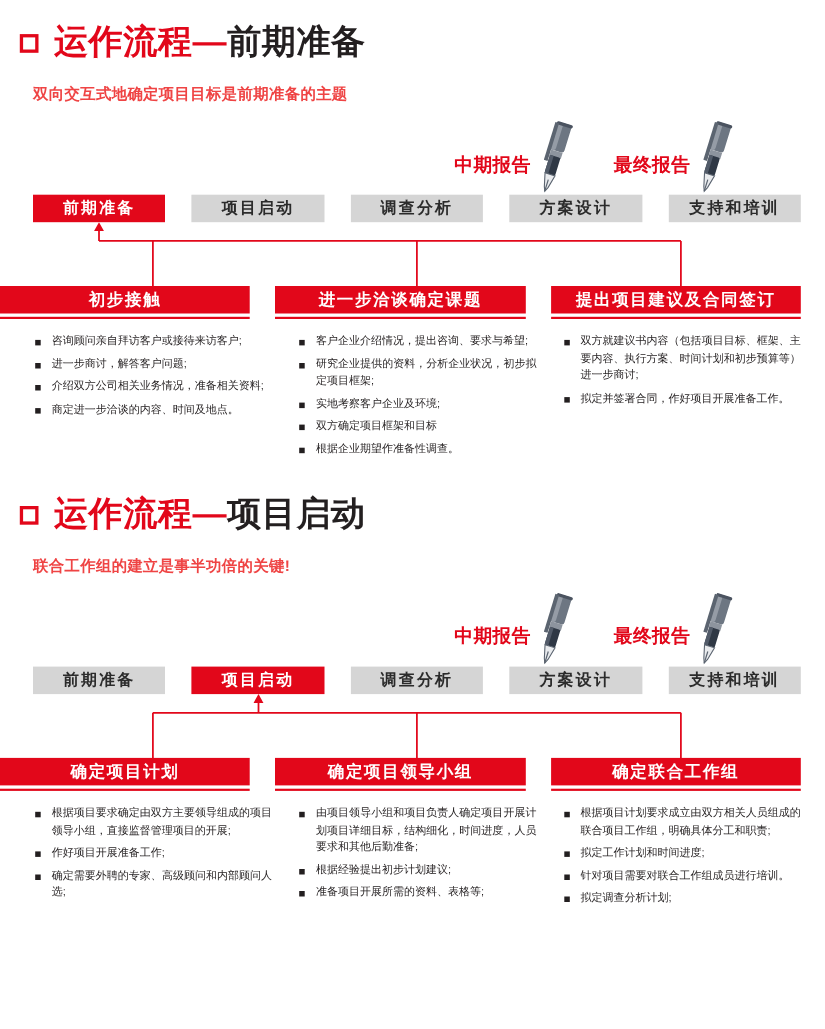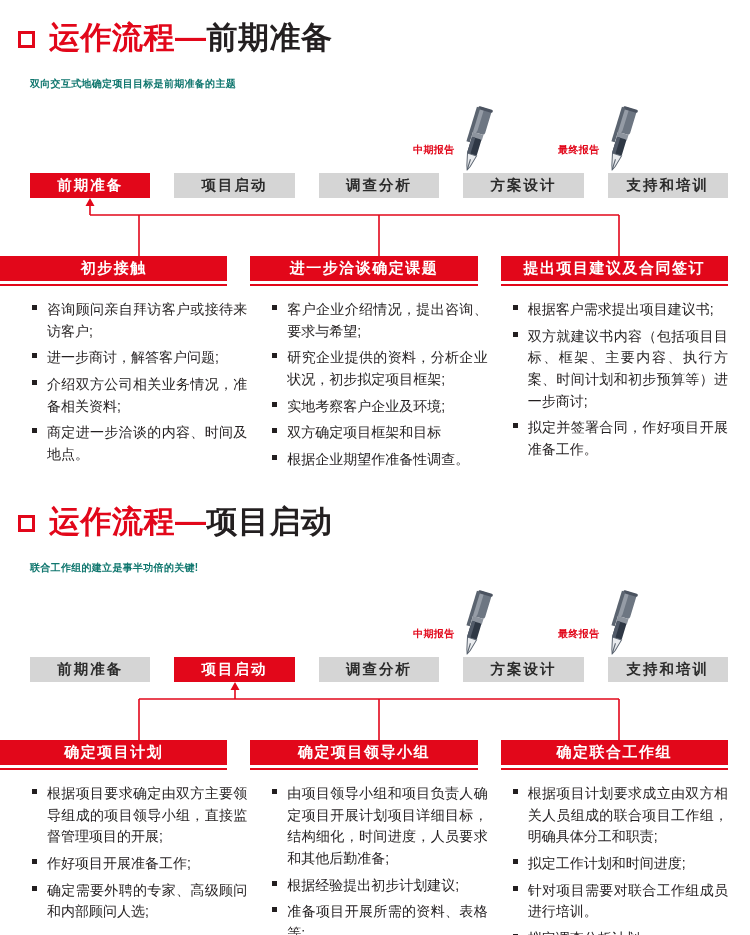--- a/index.html
+++ b/index.html
@@ -42,41 +42,41 @@
     letter-spacing: 0.5px;
     white-space: nowrap;
     line-height: 1;
   }
   .heading-text .red { color: #e2071a; }
   .heading-text .dash { color: #e2071a; }
   .heading-text .black { color: #231f20; }
 
   .subtitle {
     padding-left: 30px;
-    font-size: 10px;
-    font-weight: bold;
-    color: #0f766e;
+    font-size: 14px;
+    font-weight: bold;
+    color: #ef4444;
     letter-spacing: 0.3px;
   }
 
   
   .pen-row {
     position: relative;
     height: 72px;
     margin-left: 30px;
     margin-right: 22px;
   }
   .pen-item {
     position: absolute;
     display: flex;
     align-items: flex-end;
     gap: 4px;
   }
   .pen-label {
-    font-size: 10px;
+    font-size: 17px;
     font-weight: bold;
     color: #e2071a;
     white-space: nowrap;
     padding-bottom: 16px;
     letter-spacing: 0.4px;
   }
   .pen-icon { width: 34px; height: 68px; display: block; }
 
   
   .stage-bar {
@@ -151,21 +151,21 @@
   .col { flex: 1 1 0; }
   ul.bullets {
     list-style: none;
     margin: 0;
     padding: 0;
   }
   ul.bullets li {
     position: relative;
     padding-left: 17px;
     margin-bottom: 5px;
-    font-size: 14px;
+    font-size: 10px;
     line-height: 1.55;
     color: #231f20;
     text-align: justify;
   }
   ul.bullets li::before {
     content: "";
     position: absolute;
     left: 2px;
     top: 6px;
     width: 5px;
@@ -267,21 +267,20 @@
           <ul class="bullets">
             <li>客户企业介绍情况，提出咨询、要求与希望;</li>
             <li>研究企业提供的资料，分析企业状况，初步拟定项目框架;</li>
             <li>实地考察客户企业及环境;</li>
             <li>双方确定项目框架和目标</li>
             <li>根据企业期望作准备性调查。</li>
           </ul>
         </div>
         <div class="col">
           <ul class="bullets">
-            <li>根据客户需求提出项目建议书;</li>
             <li>双方就建议书内容（包括项目目标、框架、主要内容、执行方案、时间计划和初步预算等）进一步商讨;</li>
             <li>拟定并签署合同，作好项目开展准备工作。</li>
           </ul>
         </div>
       </div>
   </div>
 
   <div class="section" style="padding-top: 30px;">
     <div class="heading" style="margin-bottom: 24px;">
       <span class="heading-square"></span>

